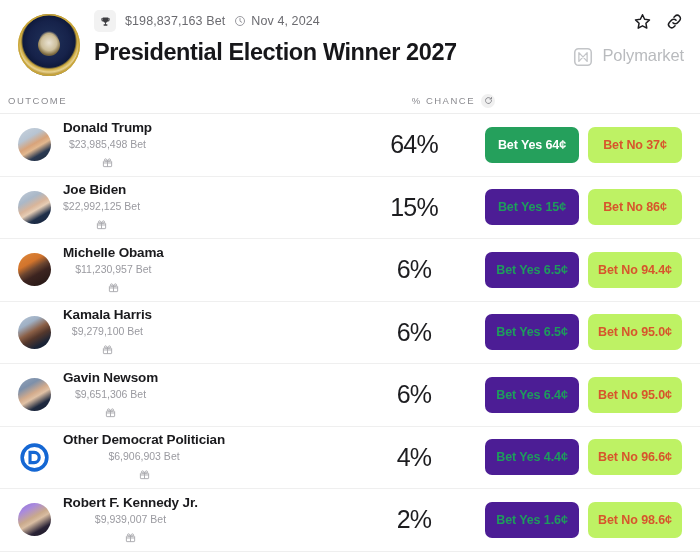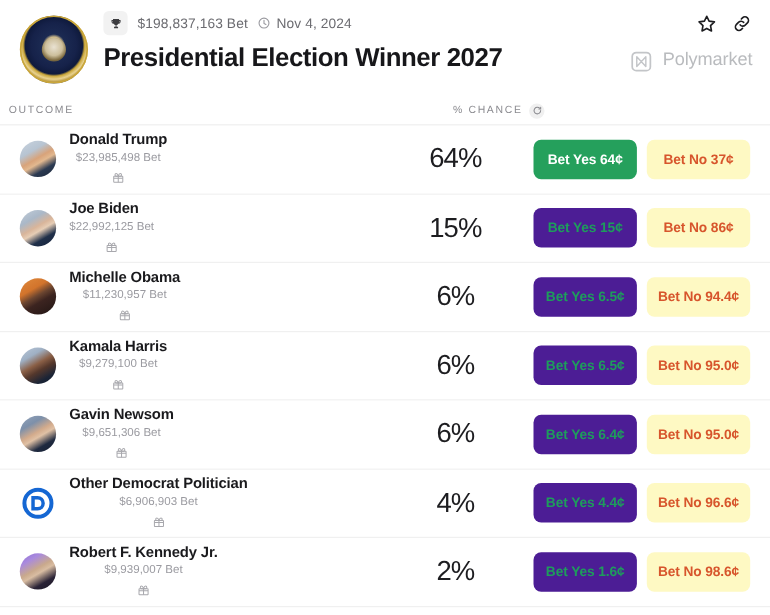--- a/index.html
+++ b/index.html
@@ -167,21 +167,21 @@
     font-family: inherit;
     font-size: 12.5px;
     font-weight: bold;
     letter-spacing: -0.1px;
     cursor: pointer;
     display: flex; align-items: center; justify-content: center;
     white-space: nowrap;
   }
   .btn-yes { width: 110px; background: #4c1d95; color: #1e9c5c; }
   .btn-yes.active { background: #25a05c; color: #ffffff; }
-  .btn-no  { width: 110px; background: #fef9c3; color: #d7552c; }
+  .btn-no  { width: 110px; background: #bef264; color: #d7552c; }
 
   
   .av-trump  { background: linear-gradient(150deg,#c9d3de 0%,#b7c4d2 30%,#d8a37a 48%,#e2b88f 58%,#2b3a52 75%,#1d2738 100%); }
   .av-biden  { background: linear-gradient(150deg,#c2cdd9 0%,#aab8c8 28%,#d9b59a 46%,#e6cdb5 56%,#20304a 74%,#14203a 100%); }
   .av-obama  { background: linear-gradient(150deg,#e08a3c 0%,#d2742c 32%,#6b4530 48%,#3c2420 62%,#201513 100%); }
   .av-harris { background: linear-gradient(150deg,#b9c7d8 0%,#9fb0c4 26%,#8a5f46 46%,#55382c 60%,#1b2436 80%,#121a2c 100%); }
   .av-newsom { background: linear-gradient(150deg,#93a4bb 0%,#7d90aa 26%,#d3ab8c 46%,#e0c1a5 56%,#1f2a40 76%,#141d30 100%); }
   .av-rfk    { background: linear-gradient(150deg,#8f6fd4 0%,#a98ade 22%,#c9a98c 44%,#d9bda2 54%,#2a2336 76%,#1a1624 100%); }
   .av-dem {
     background: #ffffff;

